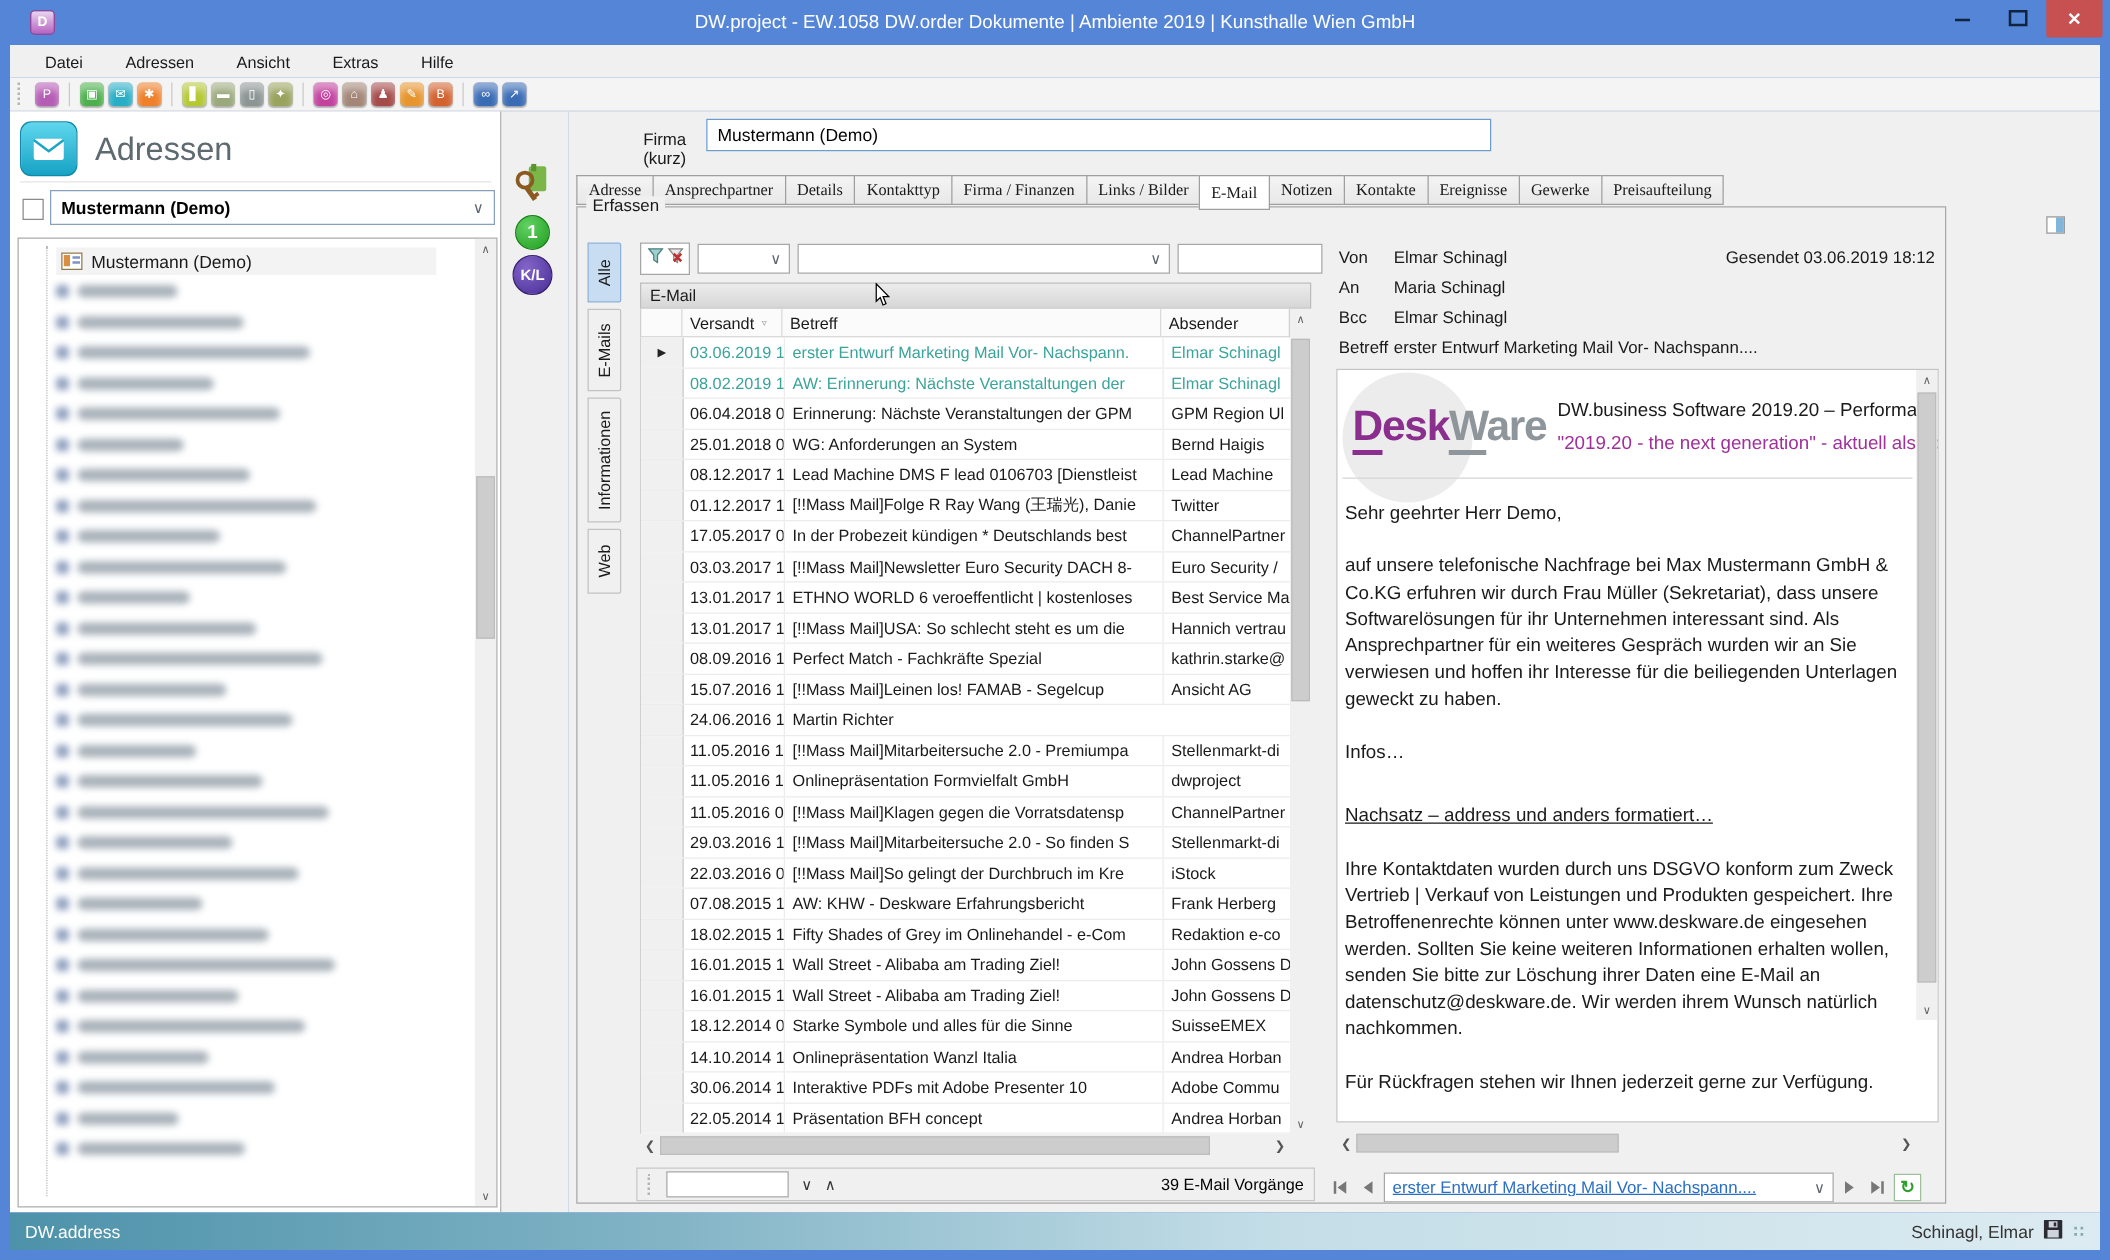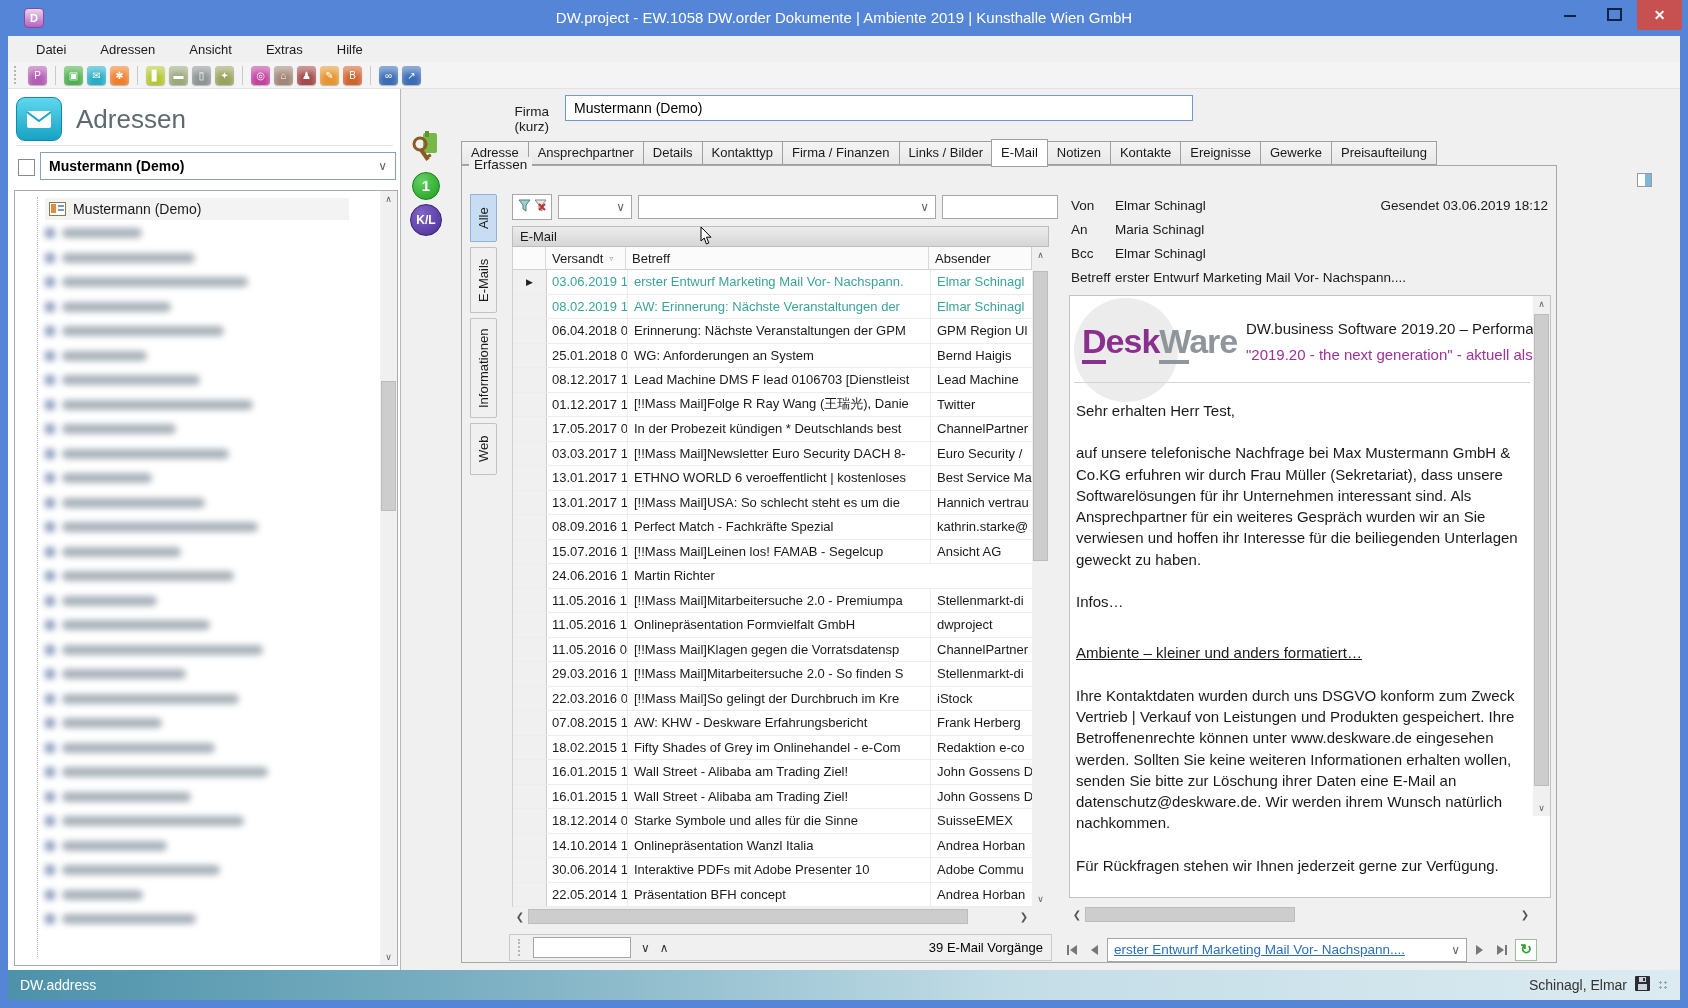--- a/index.html
+++ b/index.html
@@ -46,21 +46,21 @@
   .sb-vsb{right:0;top:0;height:100%;position:absolute;}
   
   .sidestrip{left:401px;top:89px;width:54px;height:881px;background:#f0f0f0;}
   .badge{border-radius:50%;color:#fff;font-weight:bold;text-align:center;}
   .badge.one{left:11px;top:83px;width:26px;height:26px;background:radial-gradient(circle at 35% 30%,#63d163,#1e9e1e);line-height:26px;font-size:15px;border:1px solid #188018;}
   .badge.kl{left:9px;top:115px;width:30px;height:30px;background:radial-gradient(circle at 35% 30%,#8365c9,#4a2e96);line-height:30px;font-size:12px;border:1px solid #38226f;}
   
   .main{left:455px;top:89px;width:1225px;height:881px;background:#f0f0f0;}
   .firma-label{left:22px;top:15px;width:72px;font-size:13.5px;color:#1a1a1a;text-align:right;}
   .firma-input{left:110px;top:6px;width:628px;height:26px;border:1px solid #6d9ccb;background:#fff;font-size:14px;color:#000;padding:0 8px;font-family:"Liberation Sans",sans-serif;box-sizing:border-box;}
-  .tabs{left:6px;top:51px;height:25px;display:flex;align-items:center;}
+  .tabs{left:6px;top:51px;height:25px;display:flex;align-items:flex-start;font-family:Liberation Serif, serif;}
   .tab{height:22px;line-height:22px;padding:0 9px;font-size:13px;color:#1a1a1a;background:linear-gradient(180deg,#f4f4f4,#e8e8e8);border:1px solid #9f9f9f;border-right:none;}
   .tab:last-child{border-right:1px solid #9f9f9f;}
   .tab.active{background:#ffffff;height:26px;line-height:26px;border-right:1px solid #9f9f9f;position:relative;z-index:2;margin:0 -1px;}
   .page{left:6px;top:76px;width:1096px;height:798px;border:1px solid #a7a7a7;background:#f0f0f0;box-sizing:border-box;}
   .erfassen-cap{left:14px;top:68px;background:#f0f0f0;padding:0 5px;font-size:13.5px;color:#1a1a1a;z-index:3;}
   .layout-ico{right:28px;top:84px;width:13px;height:12px;border:1px solid #9a9a9a;background:linear-gradient(90deg,#ffffff 55%,#7fb6d9 55%);z-index:3;}
   
   .vtabs{left:8px;top:28px;width:27px;display:flex;flex-direction:column;gap:5px;}
   .vtab{writing-mode:vertical-rl;transform:rotate(180deg);display:flex;align-items:center;justify-content:center;font-size:13px;color:#1a1a1a;background:#f0f0f0;border:1px solid #c2c2c2;border-radius:2px 0 0 2px;}
   .vtab.active{background:#c8ddf2;border-color:#8fb2d8;}
@@ -577,24 +577,24 @@
         <div class="logo-wrap">
           <div class="logo-circle"></div>
           <div class="logo-text">
             <span class="lg-p u">D</span><span class="lg-p">esk</span><span class="lg-g u">W</span><span class="lg-g">are</span>
           </div>
           <div class="logo-l1">DW.business Software 2019.20 – Performanc</div>
           <div class="logo-l2">"2019.20 - the next generation" - aktuell als Dow</div>
         </div>
         <div class="mb-hr"></div>
         <div class="mb-body" id="mailbody">
-            <p>Sehr erhalten Herr Test,</p>
+            <p>Sehr geehrter Herr Demo,</p>
             <p>auf unsere telefonische Nachfrage bei Max Mustermann GmbH &amp; Co.KG erfuhren wir durch Frau Müller (Sekretariat), dass unsere Softwarelösungen für ihr Unternehmen interessant sind. Als Ansprechpartner für ein weiteres Gespräch wurden wir an Sie verwiesen und hoffen ihr Interesse für die beiliegenden Unterlagen geweckt zu haben.</p>
             <p class="gap">Infos…</p>
-            <p class="ul">Ambiente – kleiner und anders formatiert…</p>
+            <p class="ul">Nachsatz – address und anders formatiert…</p>
             <p>Ihre Kontaktdaten wurden durch uns DSGVO konform zum Zweck Vertrieb | Verkauf von Leistungen und Produkten gespeichert. Ihre Betroffenenrechte können unter www.deskware.de eingesehen werden. Sollten Sie keine weiteren Informationen erhalten wollen, senden Sie bitte zur Löschung ihrer Daten eine E-Mail an datenschutz@deskware.de. Wir werden ihrem Wunsch natürlich nachkommen.</p>
             <p>Für Rückfragen stehen wir Ihnen jederzeit gerne zur Verfügung.</p>
           </div>
         <div class="mb-vsb vsb">
           <div class="arr">∧</div>
           <div class="thumb" style="top:18px;height:472px;"></div>
           <div class="arr" style="position:absolute;bottom:0;width:100%;">∨</div>
         </div>
       </div>
       <div class="hsb mail-hsb">

